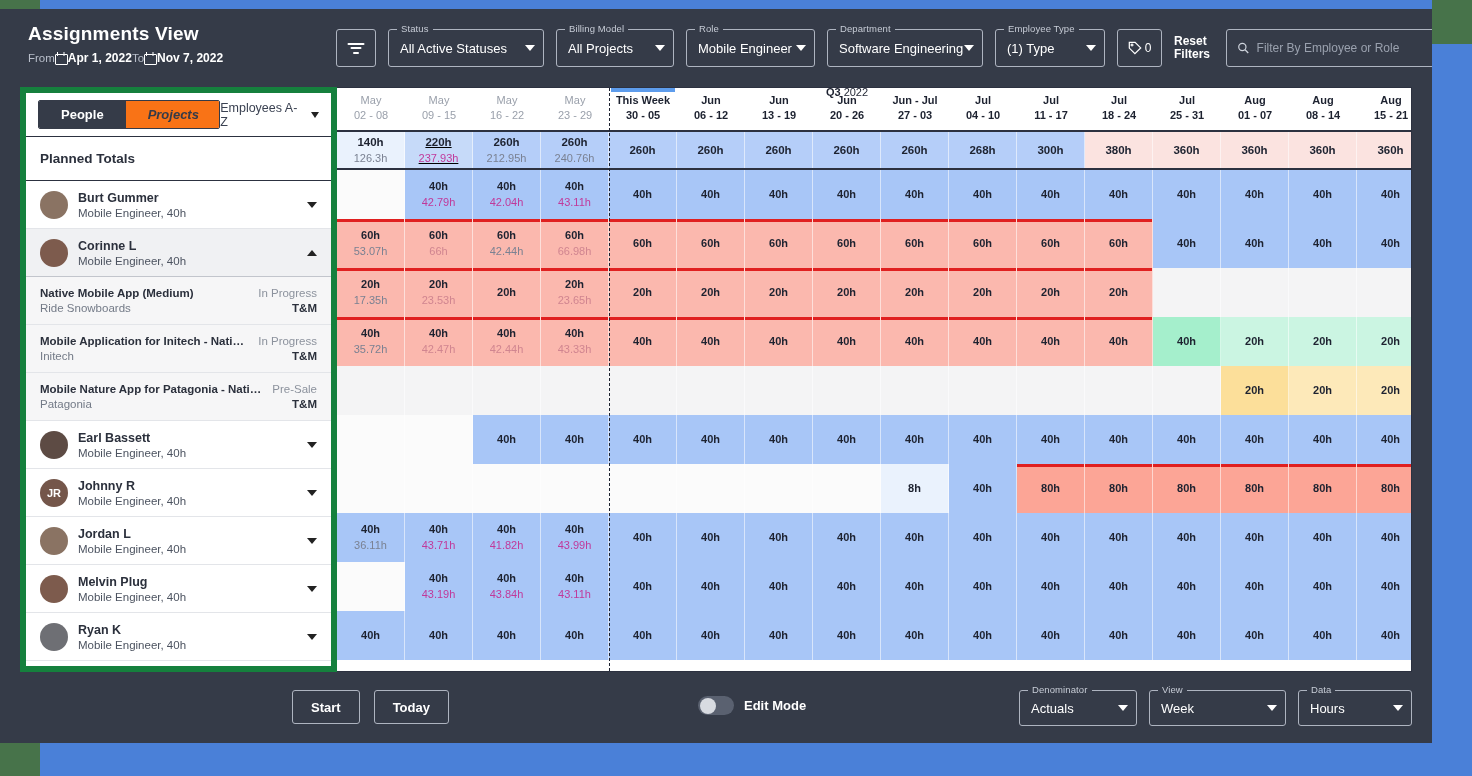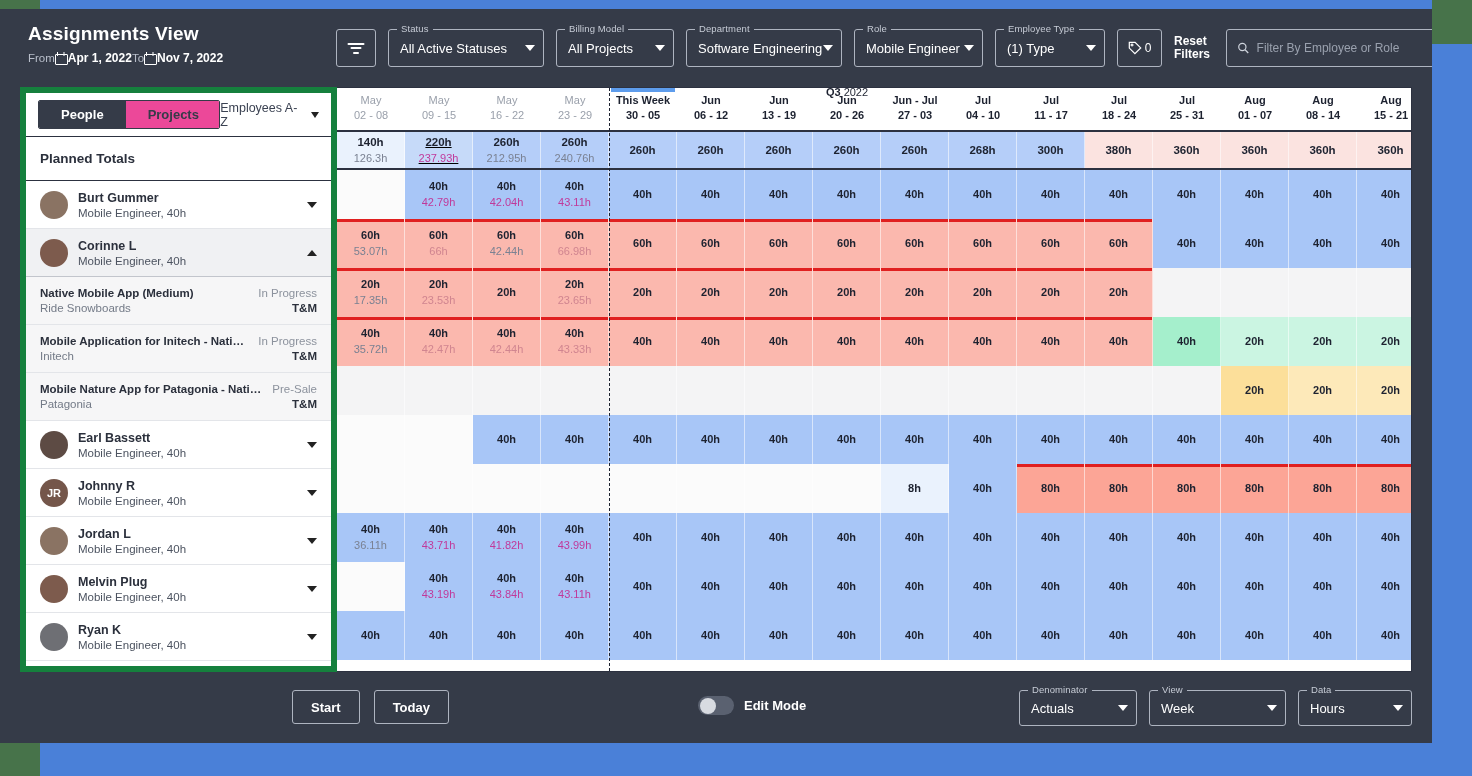--- a/index.html
+++ b/index.html
@@ -68,21 +68,21 @@
   
   #content { position:absolute; left:20px; top:78px; right:20px; height:585px; display:flex; }
 
   
   #left-panel { width: 317px; flex:none; background:#fff; border:6px solid #15803d;
                 display:flex; flex-direction:column; overflow:hidden; }
   #lp-tabs { height:44px; display:flex; align-items:center; padding:0 12px; border-bottom:1px solid #2c3140; flex:none;}
   .seg { display:flex; border:1.5px solid #353b48; border-radius:2px; overflow:hidden; }
   .seg div { padding:6px 22px; font-size:13px; font-weight:bold; cursor:pointer; }
   .seg .on { background:#353b48; color:#fff; }
-  .seg .off { background:#ec4899; color:#353b48; }
+  .seg .off { background:#f97316; color:#353b48;font-style:italic; }
   #sort-ctl { margin-left:auto; display:flex; align-items:center; gap:7px; font-size:12.5px; color:#3b4252; cursor:pointer;}
   .caret-dark { width:0;height:0;border-left:4.5px solid transparent;border-right:4.5px solid transparent;
                 border-top:6px solid #222; }
 
   #lp-totals { height:44px; flex:none; display:flex; align-items:center; padding:0 14px;
                border-bottom:1px solid #2c3140; font-size:13.5px; font-weight:bold; color:#2b303c; }
 
   .emp-row { height:48px; display:flex; align-items:center; padding:0 14px; gap:10px;
              border-bottom:1px solid #e3e5e9; background:#fff; flex:none; }
   .emp-row.expanded { background:#f0f1f3; border-bottom:1px solid #c2c5cc;}
@@ -200,29 +200,29 @@
         <span class="fval">All Active Statuses</span>
         <span class="caret"></span>
       </div>
 
       <div class="field" style="width:118px">
         <span class="legend">Billing Model</span>
         <span class="fval">All Projects</span>
         <span class="caret"></span>
       </div>
 
+      <div class="field" style="width:129px">
+        <span class="legend">Role</span>
+        <span class="fval">Mobile Engineer</span>
+        <span class="caret"></span>
+      </div>
+
       <div class="field" style="width:156px">
         <span class="legend">Department</span>
         <span class="fval">Software Engineering</span>
-        <span class="caret"></span>
-      </div>
-
-      <div class="field" style="width:129px">
-        <span class="legend">Role</span>
-        <span class="fval">Mobile Engineer</span>
         <span class="caret"></span>
       </div>
 
       <div class="field" style="width:110px">
         <span class="legend">Employee Type</span>
         <span class="fval">(1) Type</span>
         <span class="caret"></span>
       </div>
 
       <div class="tag-btn">

